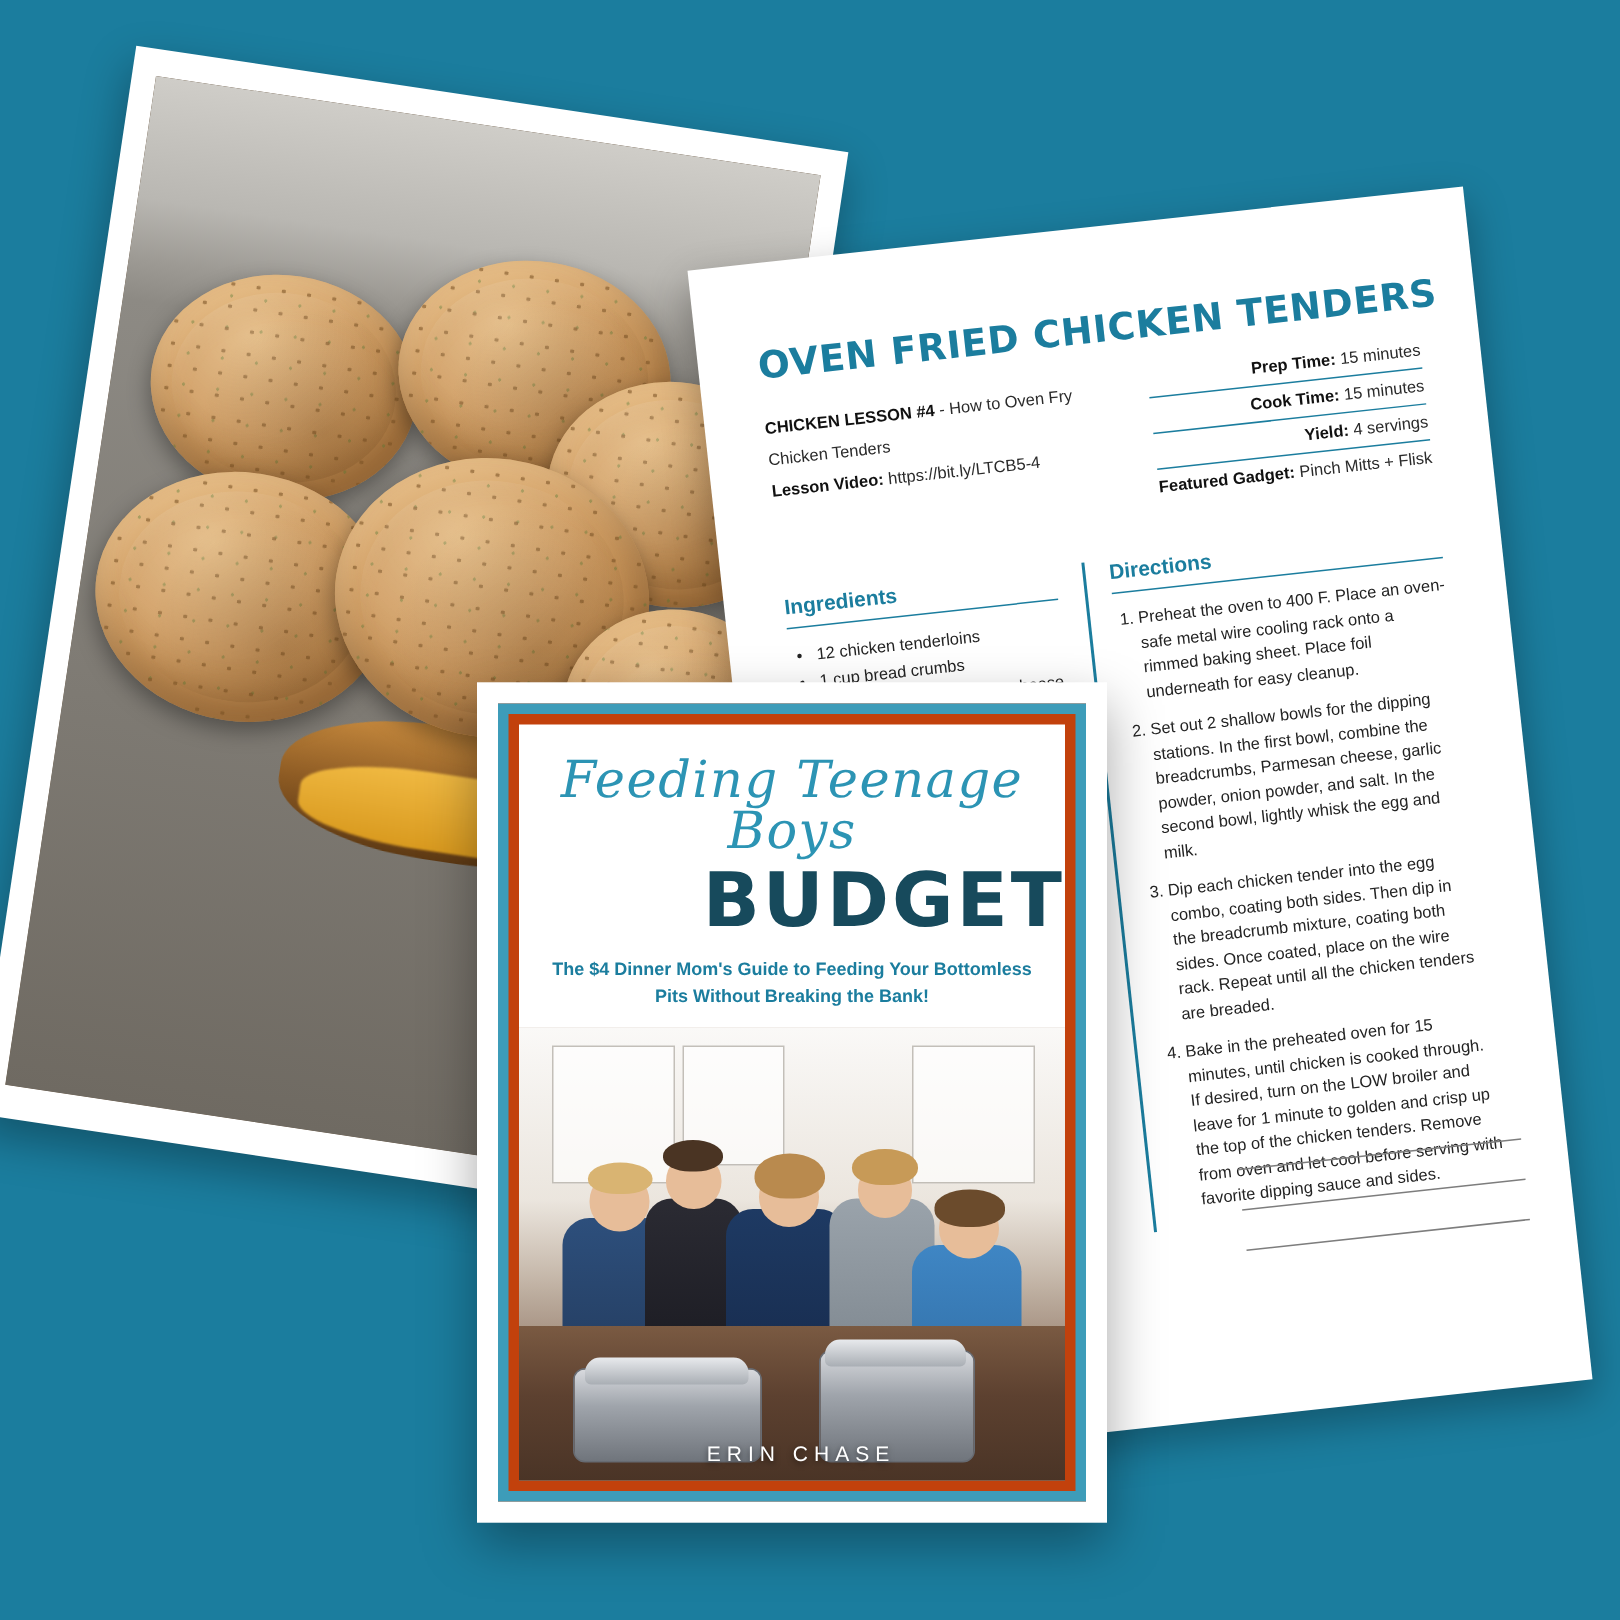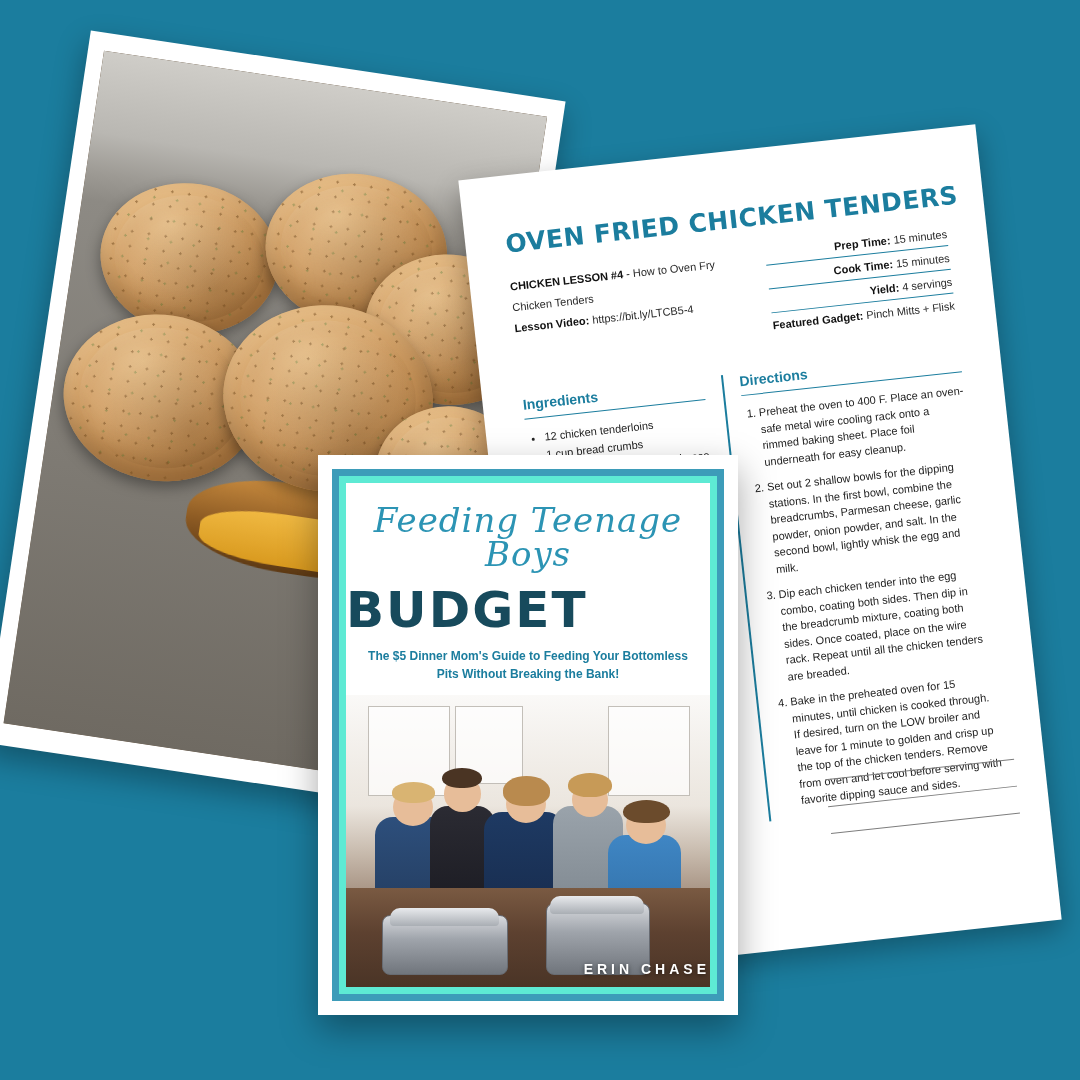--- a/index.html
+++ b/index.html
@@ -196,21 +196,21 @@
     inset: 0;
     background: #ffffff;
     border: 14px solid #ffffff;
     box-sizing: border-box;
   }
   .book-frame {
     position: absolute;
     inset: 0;
     border: 7px solid #3d9cb9;
     box-sizing: border-box;
-    background: #5eead4;
+    background: #c2410c;
   }
   .book-content {
     position: absolute;
     inset: 7px;
     display: flex;
     flex-direction: column;
     background: #ffffff;
   }
   .book-title-script {
     font-family: "DejaVu Serif", serif;
@@ -241,27 +241,27 @@
     content: "";
     position: absolute;
     top: 50%;
     width: 40px;
     height: 2px;
     background: #2c94b4;
   }
   .ona::before { left: 0; }
   .ona::after { right: 0; }
   .book-budget {
-    text-align: left;
+    text-align: right;
     color: #174a5c;
     font-size: 50px;
     font-weight: bold;
     letter-spacing: 2px;
     line-height: 0.95;
-    margin-top: 16px;
+    margin-top: 6px;
     font-family: "DejaVu Sans", sans-serif;
   }
   .book-sub {
     text-align: center;
     color: #1b7d9e;
     font-size: 12px;
     font-weight: bold;
     line-height: 1.5;
     margin: 12px 22px 0 22px;
   }
@@ -297,25 +297,25 @@
     border-radius: 8px;
     background: linear-gradient(180deg, #d8dade 0%, #9fa4ab 40%, #70757c 100%);
     border: 1px solid #676b72;
   }
   .pot-lid {
     position: absolute;
     border-radius: 10px 10px 4px 4px;
     background: linear-gradient(180deg, #e8eaed, #a9aeb4);
   }
   .book-author {
-    text-align: right;
+    text-align: center;
     color: #ffffff;
     font-size: 14px;
     letter-spacing: 4px;
-    font-weight: bold;
+    font-weight: normal;
     position: absolute;
     bottom: 10px;
     left: 0; right: 0;
     text-shadow: 0 1px 4px rgba(0,0,0,0.6);
     margin-left: 12px;
   }
 </style>
 </head>
 <body>
 
@@ -418,21 +418,21 @@
       <div></div>
     </div>
   </div>
 
   <div class="book">
     <div class="book-inner">
       <div class="book-frame">
         <div class="book-content">
           <div class="book-title-script">Feeding Teenage Boys</div>
           <div class="book-budget">BUDGET</div>
-          <div class="book-sub">The $5 Dinner Mom's Guide to Feeding Your Bottomless Pits Without Breaking the Bank!</div>
+          <div class="book-sub">The $4 Dinner Mom's Guide to Feeding Your Bottomless Pits Without Breaking the Bank!</div>
 
           <div class="book-photo">
             <div class="kitchen-bg"></div>
             <div class="cab" style="left:6%; top:4%; width:22%; height:30%;"></div>
             <div class="cab" style="left:30%; top:4%; width:18%; height:26%;"></div>
             <div class="cab" style="left:72%; top:4%; width:22%; height:30%;"></div>
 
             <div class="body" style="left:8%; bottom:18%; width:20%; height:40%; background:linear-gradient(180deg,#2d4f7c,#22395a);"></div>
             <div class="head" style="left:13%; bottom:55%; width:11%; height:13%;"></div>
             <div class="hair" style="left:12.5%; bottom:63%; width:12%; height:7%; background:#d9b472;"></div>

